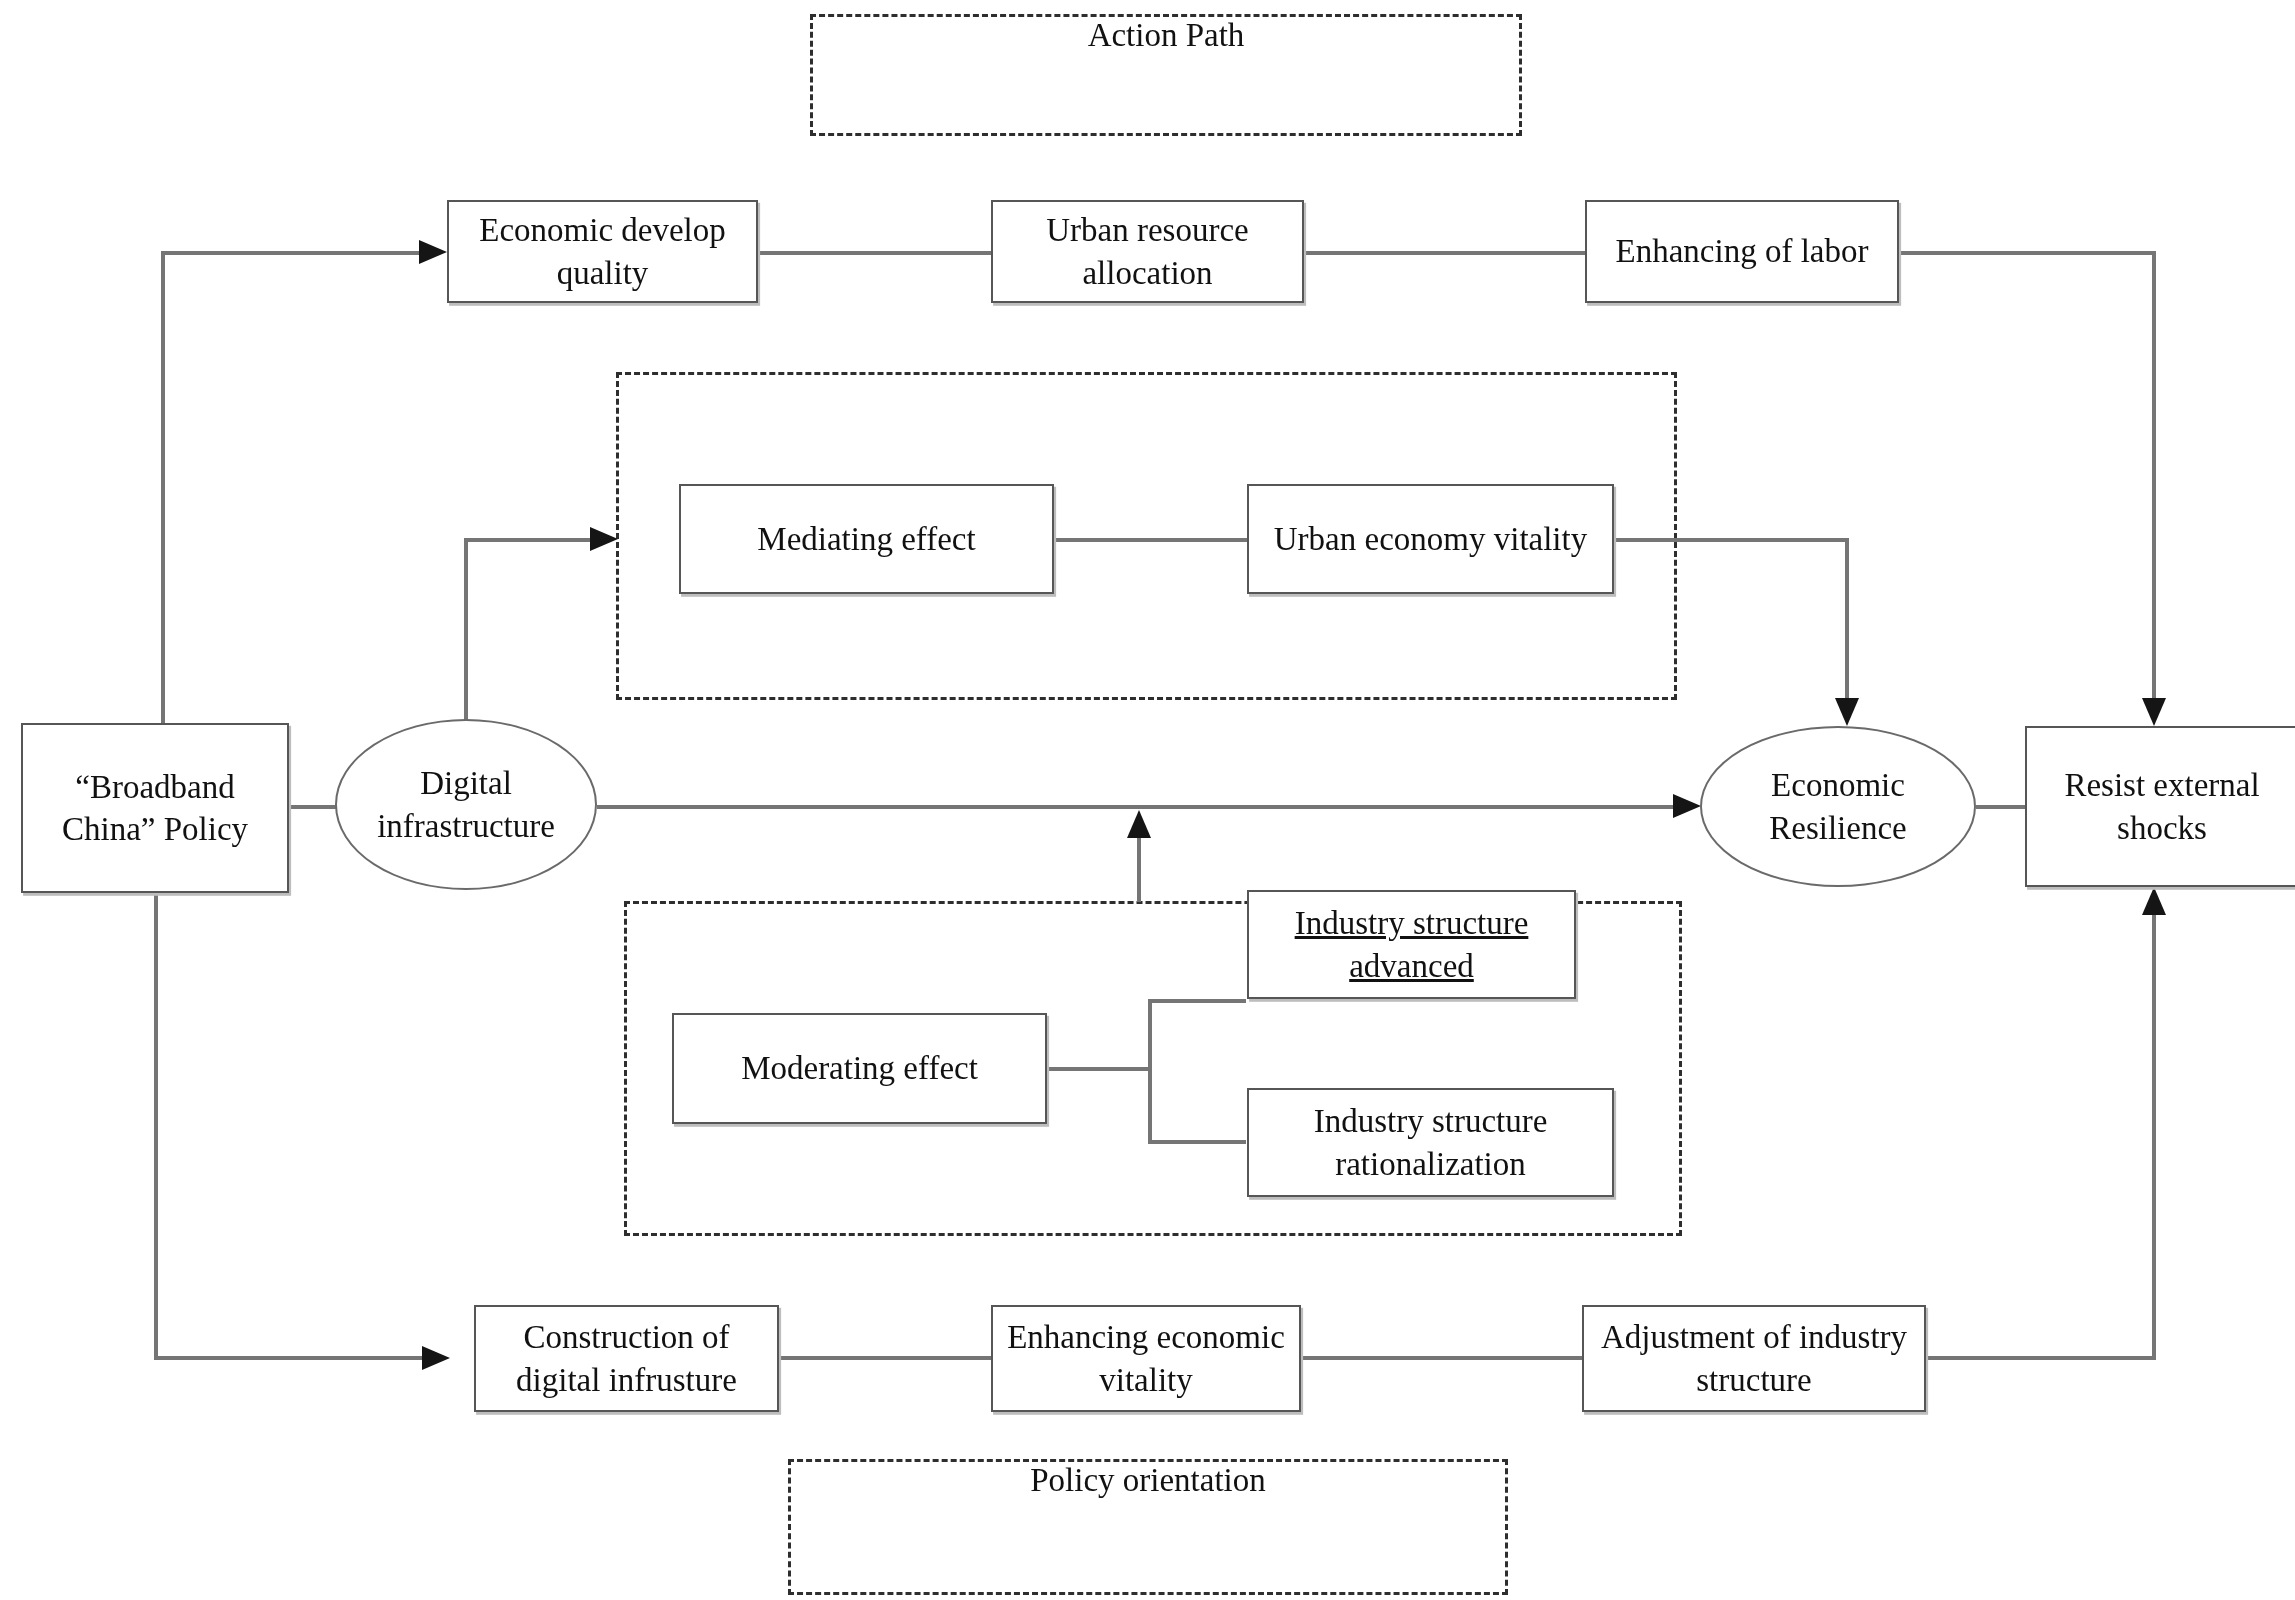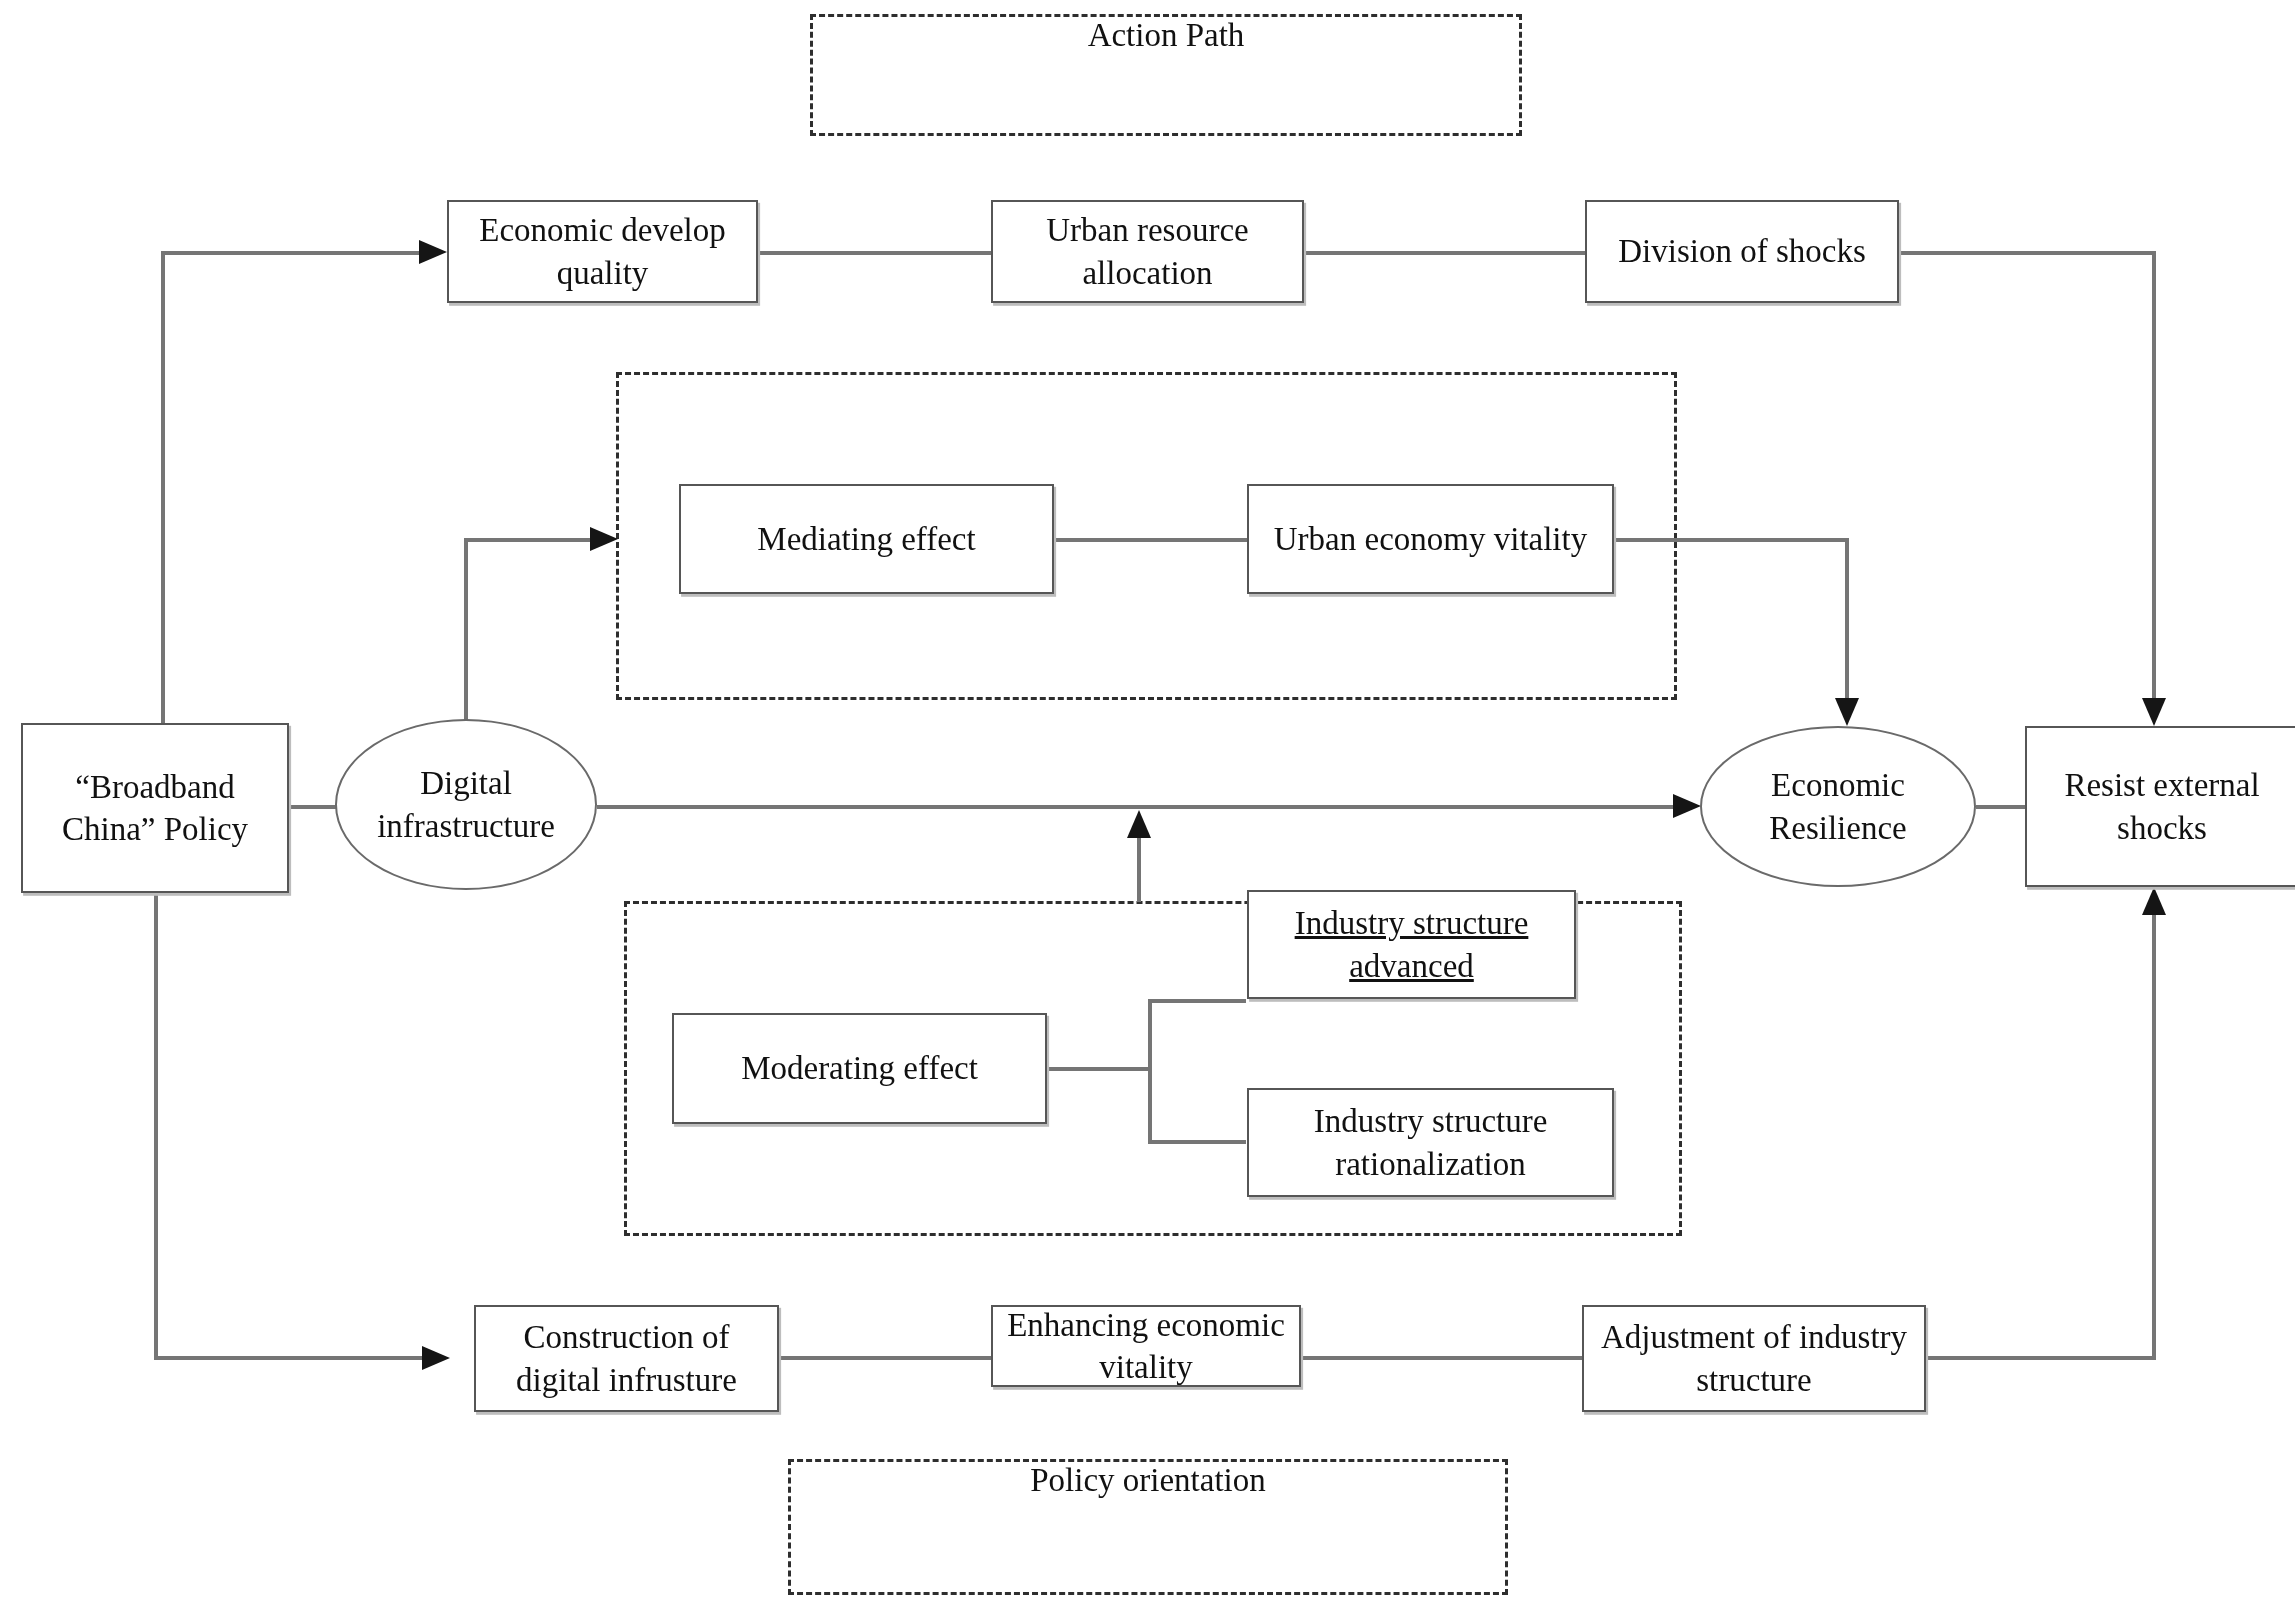--- a/index.html
+++ b/index.html
@@ -80,21 +80,21 @@
   <div class="vline" style="left:2152px;top:913px;height:447px;"></div>
   <div class="arr arr-u" style="left:2142px;top:887px;"></div>
 
   <div class="node box" style="left:447px;top:200px;width:311px;height:103px;">
     <span>Economic develop quality</span>
   </div>
   <div class="node box" style="left:991px;top:200px;width:313px;height:103px;">
     <span>Urban resource allocation</span>
   </div>
   <div class="node box" style="left:1585px;top:200px;width:314px;height:103px;">
-    <span>Division of shocks</span>
+    <span>Enhancing of labor</span>
   </div>
 
   <div class="node box" style="left:679px;top:484px;width:375px;height:110px;">
     <span>Mediating effect</span>
   </div>
   <div class="node box" style="left:1247px;top:484px;width:367px;height:110px;">
     <span>Urban economy vitality</span>
   </div>
 
   <div class="node box" style="left:21px;top:723px;width:268px;height:170px;">
@@ -116,21 +116,21 @@
   <div class="node box" style="left:1247px;top:890px;width:329px;height:109px;text-decoration:underline;">
     <span>Industry structure advanced</span>
   </div>
   <div class="node box" style="left:1247px;top:1088px;width:367px;height:109px;">
     <span>Industry structure rationalization</span>
   </div>
 
   <div class="node box" style="left:450px;top:1305px;width:305px;height:107px;margin-left:24px;">
     <span>Construction of digital infrusture</span>
   </div>
-  <div class="node box" style="left:991px;top:1305px;width:310px;height:82px;text-align:center;">
+  <div class="node box" style="left:991px;top:1305px;width:310px;height:107px;text-align:center;">
     <span>Enhancing economic vitality</span>
   </div>
   <div class="node box" style="left:1582px;top:1305px;width:344px;height:107px;">
     <span>Adjustment of industry structure</span>
   </div>
 
 </div>
 
 
 </body></html>

